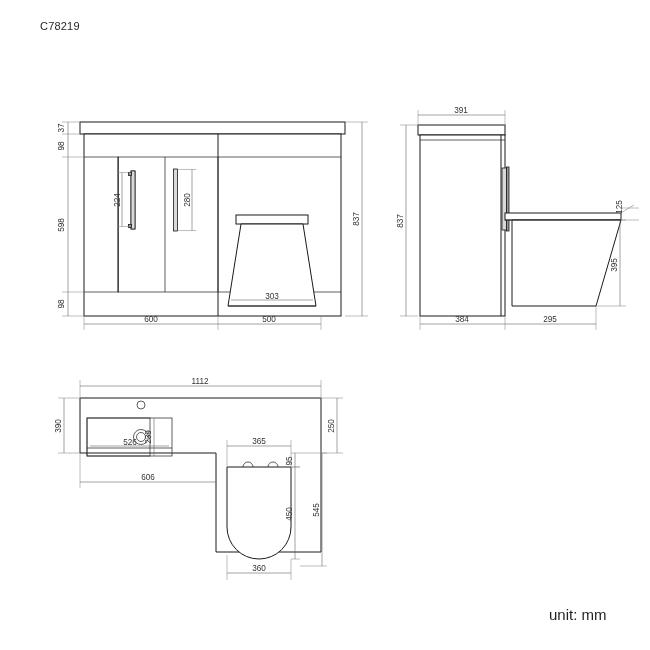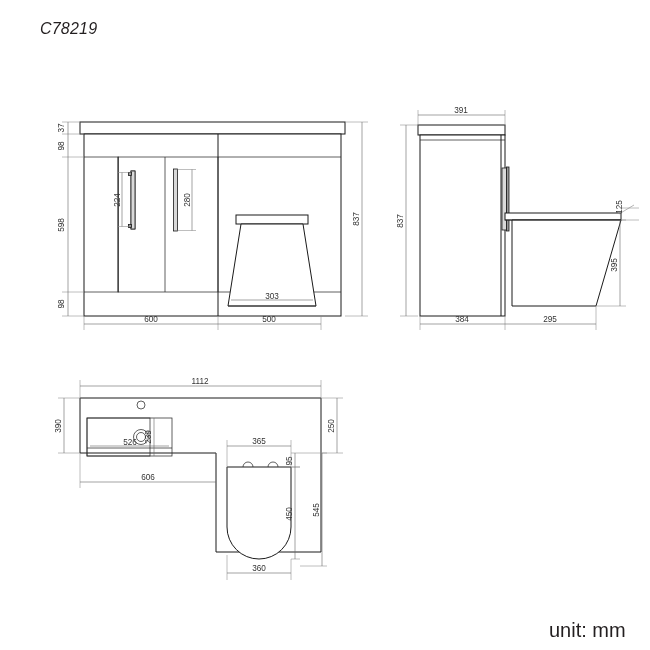--- a/index.html
+++ b/index.html
@@ -9,31 +9,29 @@
     font-family:"Liberation Sans", sans-serif;
     color:#1a1a1a;
     overflow:hidden;
     position:relative;
   }
   #stage{position:absolute;left:0;top:0;width:650px;height:650px;}
   #drawing{position:absolute;left:0;top:0;}
   .title-text{
     position:absolute;
     left:40px;top:20px;
-    font-size:16px;
+    font-size:11px;
     letter-spacing:0.2px;
     color:#231f20;
-    font-style:italic;
   }
   .unit-text{
     position:absolute;
     left:549px;top:606px;
-    font-size:20px;
+    font-size:15px;
     color:#231f20;
-    margin-top:13px;
   }
   svg text{
     font-family:"Liberation Sans", sans-serif;
     fill:#333333;
   }
   .dim{font-size:8.2px;}
   .dimline{stroke:#666666;stroke-width:0.6;fill:none;}
   .extline{stroke:#888888;stroke-width:0.55;fill:none;}
   .obj{stroke:#1a1a1a;stroke-width:1.0;fill:#ffffff;}
   .objthin{stroke:#2b2b2b;stroke-width:0.75;fill:none;}

